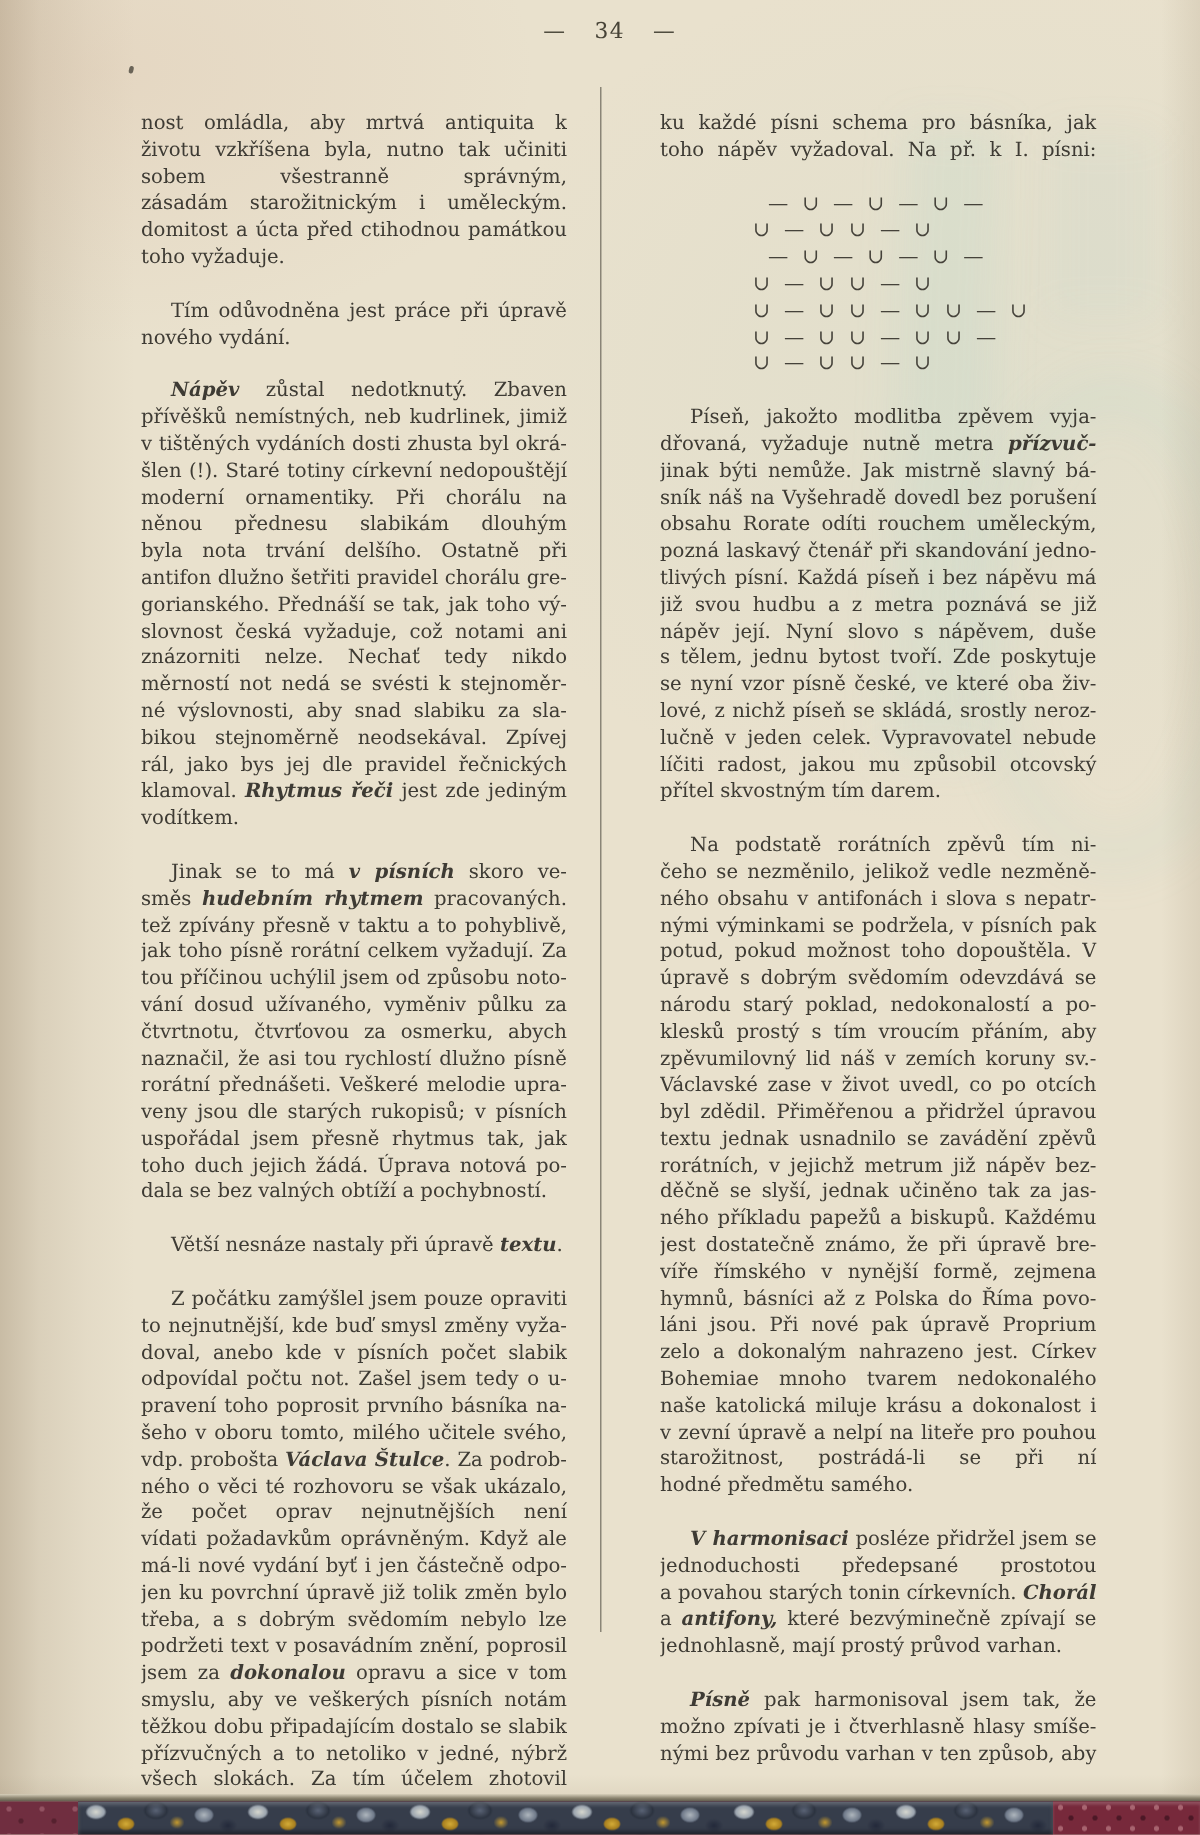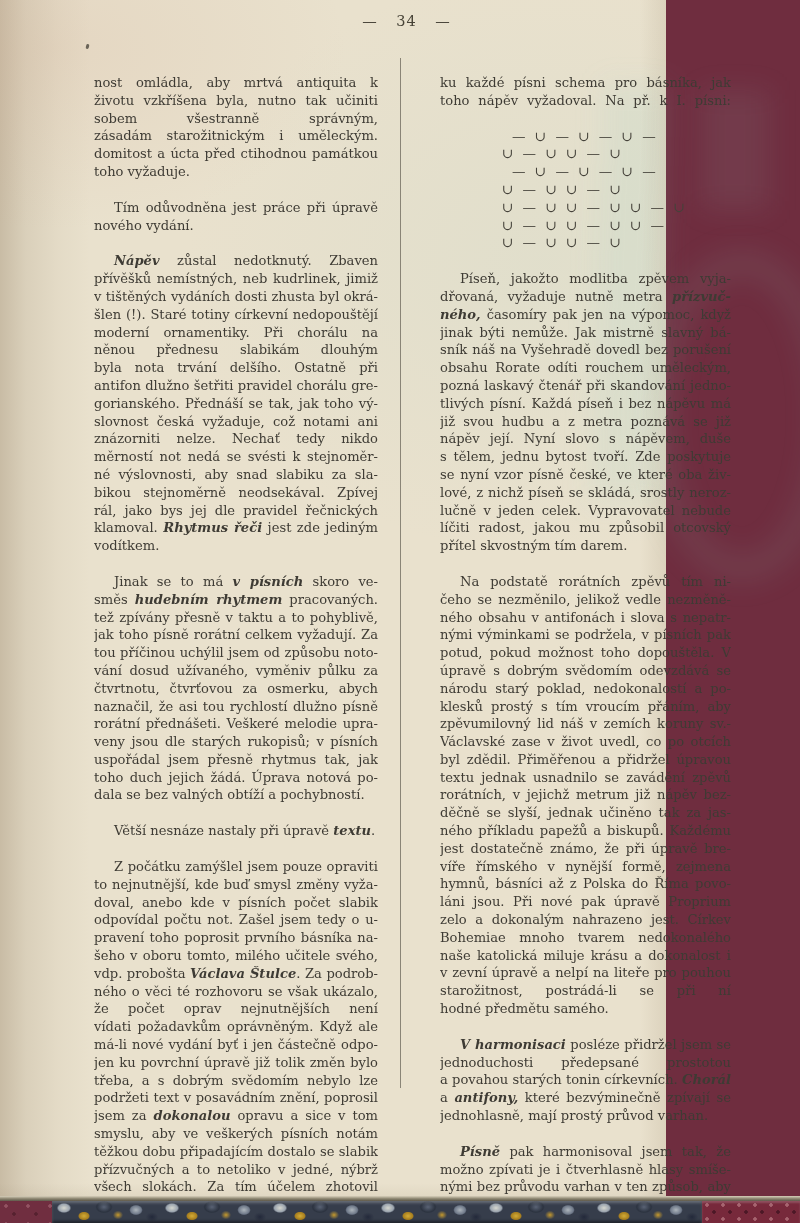--- a/index.html
+++ b/index.html
@@ -3,21 +3,21 @@
 <meta charset="utf-8">
 <style>
   html,body{margin:0;padding:0;}
   body{
     width:800px;height:1223px;position:relative;overflow:hidden;
     font-family:"DejaVu Serif", serif;
     background:#6f2d3f;
   }
   
   .paper{
-    position:absolute;left:0;top:0;width:666px;height:1201px;
+    position:absolute;left:0;top:0;width:800px;height:1201px;
     background:
       radial-gradient(ellipse 420px 260px at 8% 4%, rgba(205,160,135,0.16), transparent 70%),
       radial-gradient(ellipse 520px 420px at 82% 22%, rgba(150,200,190,0.10), transparent 70%),
       linear-gradient(90deg, rgba(125,102,72,0.30) 0px, rgba(125,102,72,0.14) 26px, rgba(125,102,72,0.05) 58px, rgba(0,0,0,0) 90px),
       linear-gradient(270deg, rgba(125,102,72,0.12) 0px, rgba(0,0,0,0) 26px),
       linear-gradient(0deg, rgba(125,102,72,0.10) 0px, rgba(0,0,0,0) 18px),
       #e9e1cd;
     text-decoration: underline;
   }
   .ghost{position:absolute;filter:blur(14px);pointer-events:none;}
@@ -185,21 +185,20 @@
         <div class="schema-line">∪ — ∪ ∪ — ∪</div>
         <div class="schema-line shifted">— ∪ — ∪ — ∪ —</div>
         <div class="schema-line">∪ — ∪ ∪ — ∪</div>
         <div class="schema-line">∪ — ∪ ∪ — ∪ ∪ — ∪</div>
         <div class="schema-line">∪ — ∪ ∪ — ∪ ∪ —</div>
         <div class="schema-line">∪ — ∪ ∪ — ∪</div>
       </div>
       <div class="para indent">
         <div class="line">Píseň, jakožto modlitba zpěvem vyja-</div>
         <div class="line">dřovaná, vyžaduje nutně metra <i class="em">přízvuč-</i></div>
-        <div class="line"><i class="em">ného,</i> časomíry pak jen na výpomoc, když</div>
         <div class="line">jinak býti nemůže. Jak mistrně slavný bá-</div>
         <div class="line">sník náš na Vyšehradě dovedl bez porušení</div>
         <div class="line">obsahu Rorate odíti rouchem uměleckým,</div>
         <div class="line">pozná laskavý čtenář při skandování jedno-</div>
         <div class="line">tlivých písní. Každá píseň i bez nápěvu má</div>
         <div class="line">již svou hudbu a z metra poznává se již</div>
         <div class="line">nápěv její. Nyní slovo s nápěvem, duše</div>
         <div class="line">s tělem, jednu bytost tvoří. Zde poskytuje</div>
         <div class="line">se nyní vzor písně české, ve které oba živ-</div>
         <div class="line">lové, z nichž píseň se skládá, srostly neroz-</div>

